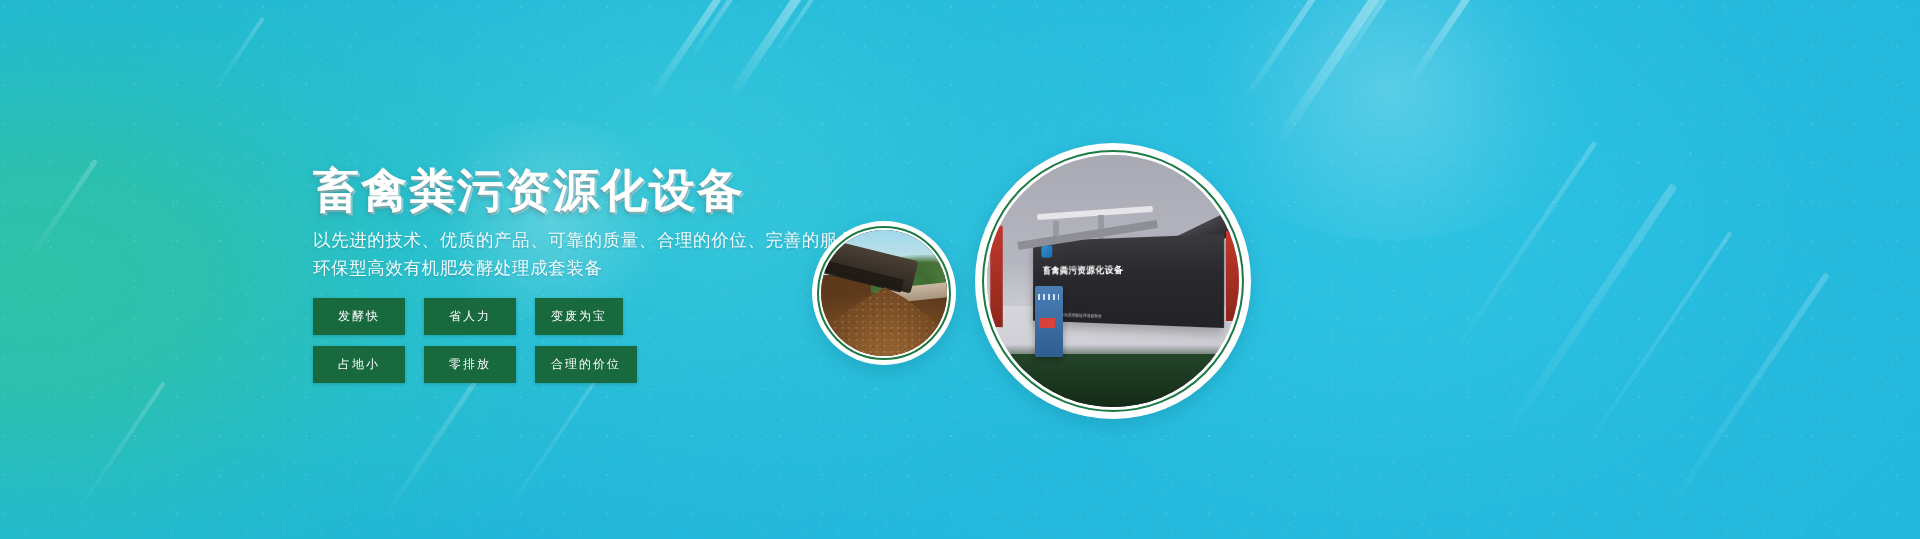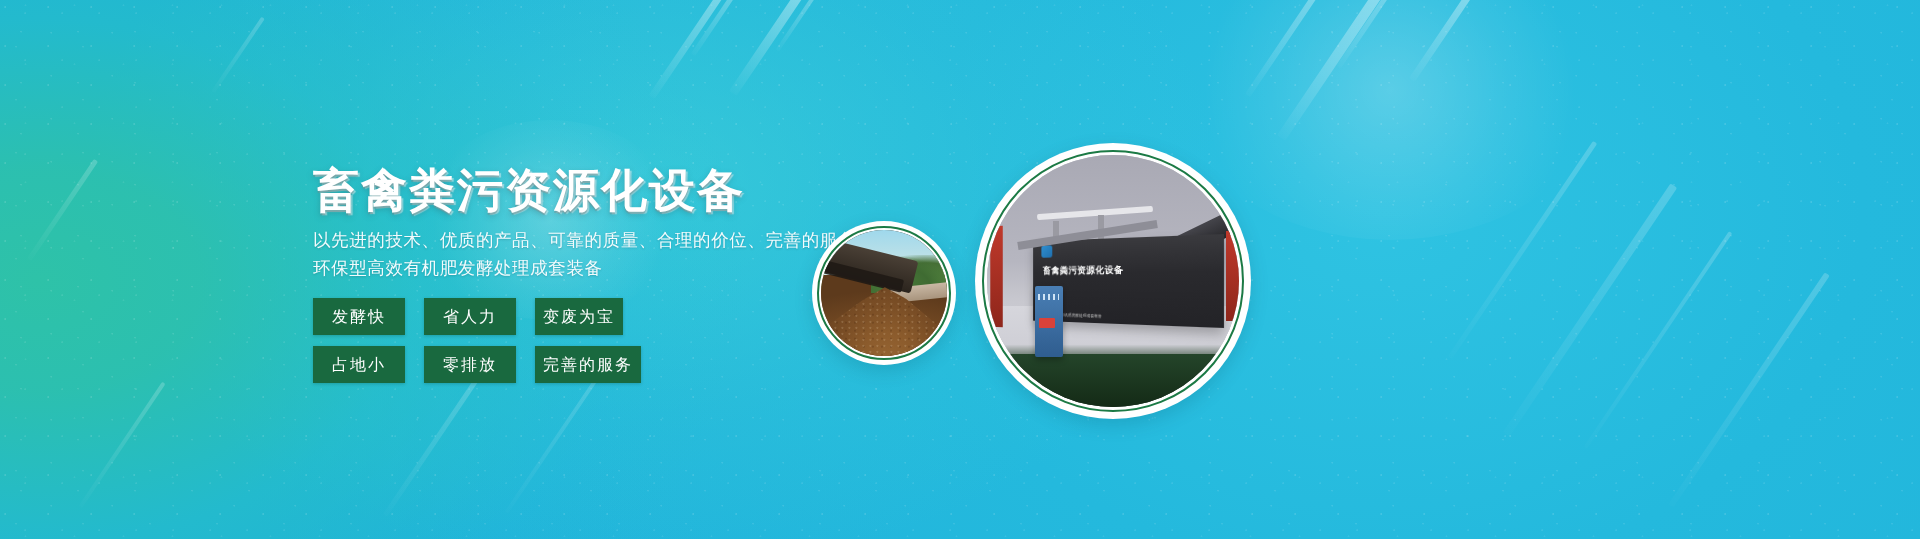--- a/index.html
+++ b/index.html
@@ -43,26 +43,26 @@
     font-size:46px;font-weight:bold;color:#ffffff;letter-spacing:2px;line-height:1.1;
     margin:0 0 10px 0;white-space:nowrap;
     text-shadow:0 2px 0 rgba(120,140,140,.45), 0 3px 6px rgba(40,90,95,.35), 2px 2px 1px rgba(255,255,255,.5);
   }
   .subtitle{margin:0;color:#f2fbfd;font-size:17.5px;line-height:1.62;letter-spacing:.6px;
             text-shadow:0 1px 2px rgba(20,80,90,.28);}
   .subtitle div{white-space:nowrap;}
   .tags{margin-top:16px;}
   .tagrow{display:flex;gap:19px;margin-bottom:11px;}
   .tag{
-    background:#19693f;color:#ffffff;font-size:16px;letter-spacing:2px;
+    background:#19693f;color:#ffffff;font-size:12px;letter-spacing:2px;
     width:auto;min-width:56px;height:37px;line-height:37px;padding:0 18px;
     text-align:center;box-shadow:0 1px 3px rgba(0,60,50,.25);
     font-weight:normal;
   }
-  .tag.w4{padding:0 8px;}
+  .tag.w4{padding:0 16px;}
 
   
   .circ{position:absolute;border-radius:50%;background:#ffffff;
         box-shadow:0 6px 18px rgba(0,70,90,.18);}
   .circ .ring{position:absolute;border-radius:50%;border:2px solid #1c7a45;}
   .circ .photo{position:absolute;border-radius:50%;overflow:hidden;}
 
   
   .c-small{left:812px;top:221px;width:144px;height:144px;}
   .c-small .ring{inset:5px;}
@@ -169,21 +169,21 @@
 
     <div class="tags">
       <div class="tagrow">
         <div class="tag">发酵快</div>
         <div class="tag">省人力</div>
         <div class="tag w4">变废为宝</div>
       </div>
       <div class="tagrow">
         <div class="tag">占地小</div>
         <div class="tag">零排放</div>
-        <div class="tag w4">完善的服务</div>
+        <div class="tag w4">合理的价位</div>
       </div>
     </div>
 
   </div>
 
   <div class="circ c-small">
     <div class="ring"></div>
     <div class="photo">
       <div class="compost">
         <div class="sky"></div>

